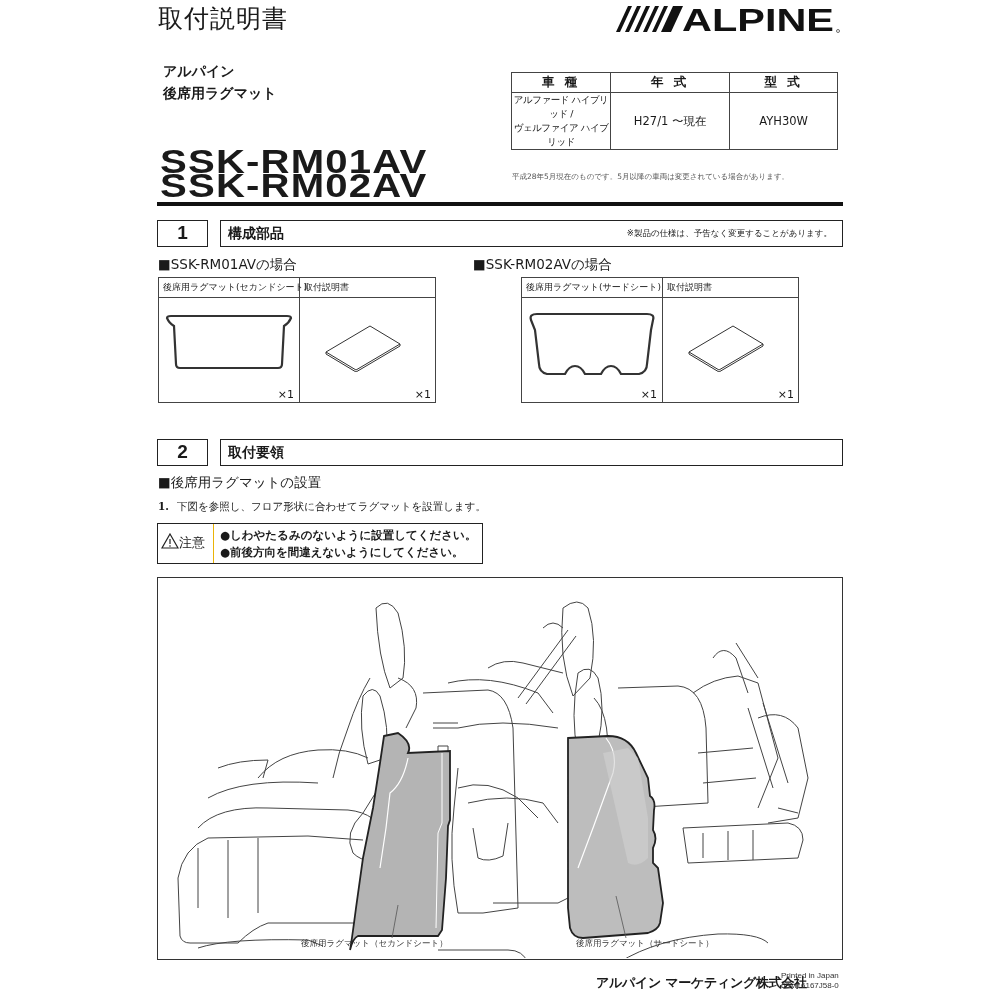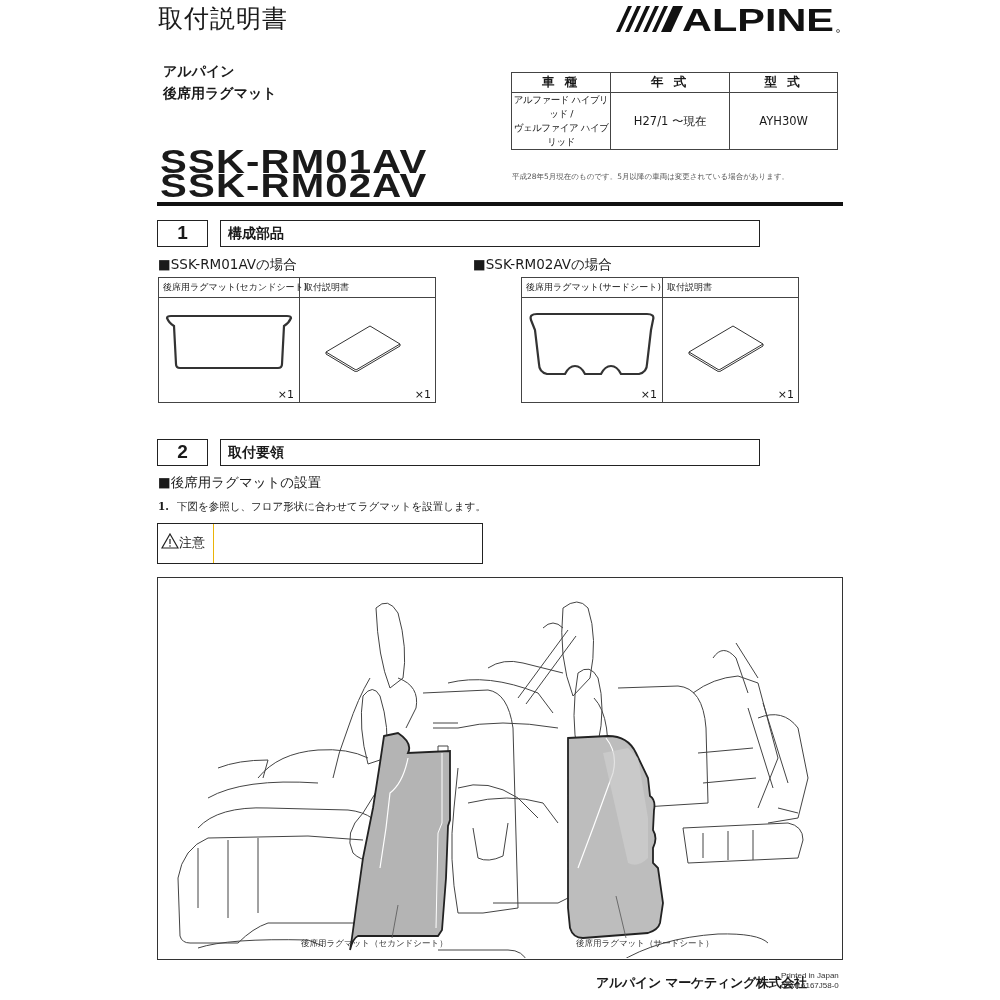--- a/index.html
+++ b/index.html
@@ -24,21 +24,21 @@
   table.vehicles td { line-height: 14px; }
   table.vehicles tr.r1 td { height: 48px; }
   table.vehicles tr.r2 td { height: 42px; }
   .c1 { width: 108px; } .c2 { width: 128px; } .c3 { width: 114px; }
   .small-name { font-size: 9.5px; letter-spacing: -0.5px; }
   .vehicle-note { left: 512px; top: 172px; font-size: 7.5px; color: #555; }
 
   .rule-thick { left: 157px; top: 202px; width: 686px; height: 4px; background: #111; }
 
   .sec-num { width: 51px; height: 27px; border: 1.5px solid #222; font-family: "Liberation Sans", sans-serif; font-weight: bold; font-size: 19px; text-align: center; line-height: 24px; left: 157px; }
-  .sec-bar { left: 220px; width: 540px; height: 27px; border: 1.5px solid #222; padding-left: 7px; font-size: 14px; font-weight: bold; line-height: 24px; }
+  .sec-bar { left: 220px; width: 623px; height: 27px; border: 1.5px solid #222; padding-left: 7px; font-size: 14px; font-weight: bold; line-height: 24px; }
   .sec-note { position: absolute; right: 10px; top: 0; font-size: 8.5px; font-weight: normal; }
 
   .subhead { font-size: 13.5px; }
   .subhead::before { content: "■"; }
 
   .parts { width: 278px; height: 126px; border: 1px solid #444; }
   .parts .col { position: absolute; top: 0; height: 100%; }
   .parts .col1 { left: 0; width: 141px; border-right: 1px solid #444; }
   .parts .col2 { left: 141px; width: 136px; }
   .parts .hdr { height: 20px; border-bottom: 1px solid #444; font-size: 9px; line-height: 19px; padding-left: 4px; white-space: nowrap; }
@@ -94,20 +94,21 @@
   </tr>
 </tbody>
   </table>
 <div class="abs vehicle-note">平成28年5月現在のものです。5月以降の車両は変更されている場合があります。</div>
 
 <div class="abs rule-thick"></div>
 
 <div class="abs sec-num" style="top:220px;">1</div>
 <div class="abs sec-bar" style="top:220px;">
   <span>構成部品</span>
+  <span class="sec-note">※製品の仕様は、予告なく変更することがあります。</span>
 </div>
 
 <div class="abs subhead" style="left:158px; top:256px;">SSK-RM01AVの場合</div>
 <div class="abs subhead" style="left:473px; top:256px;">SSK-RM02AVの場合</div>
 
 <div class="abs parts" style="left:158px; top:277px;">
   <div class="col col1">
     <div class="hdr">後席用ラグマット(セカンドシート)</div>
     <svg style="left:6px; top:36px;" width="128" height="56" viewBox="0 0 128 56">
       <path d="M2,4 Q2,2 6,2 L122,2 Q126,2 126,4 Q124,9 119,12 L117,50 Q117,54 113,54 L15,54 Q11,54 11,50 L9,12 Q4,9 2,4 Z" fill="none" stroke="#333" stroke-width="2.2"></path>
@@ -152,20 +153,24 @@
   <b>1.</b><span>下図を参照し、フロア形状に合わせてラグマットを設置します。</span>
 </div>
 
 <div class="abs caution">
   <div class="lbl">
     <svg width="18" height="16" viewBox="0 0 18 16" style="vertical-align:-2px;">
       <path d="M9,1 L17,15 L1,15 Z" fill="none" stroke="#222" stroke-width="1.2"></path>
       <line x1="9" y1="6" x2="9" y2="11" stroke="#222" stroke-width="1.2"></line>
       <circle cx="9" cy="13" r="0.8" fill="#222"></circle>
     </svg><span>注意</span>
+  </div>
+  <div class="items">
+    <div>●しわやたるみのないように設置してください。</div>
+    <div>●前後方向を間違えないようにしてください。</div>
   </div>
 </div>
 
 <div class="abs figure">
   <svg width="683" height="380" viewBox="0 0 683 380" style="position:absolute; left:0; top:0;">
     <g fill="none" stroke="#444" stroke-width="1" stroke-linejoin="round">
 
       <path d="M218,30 Q230,18 240,35 Q250,70 245,100 L232,110 Q220,80 218,30 Z"></path>
       <path d="M212,100 Q200,120 190,150 Q180,175 175,200"></path>
       <path d="M240,100 Q262,108 258,130 L248,150"></path>

